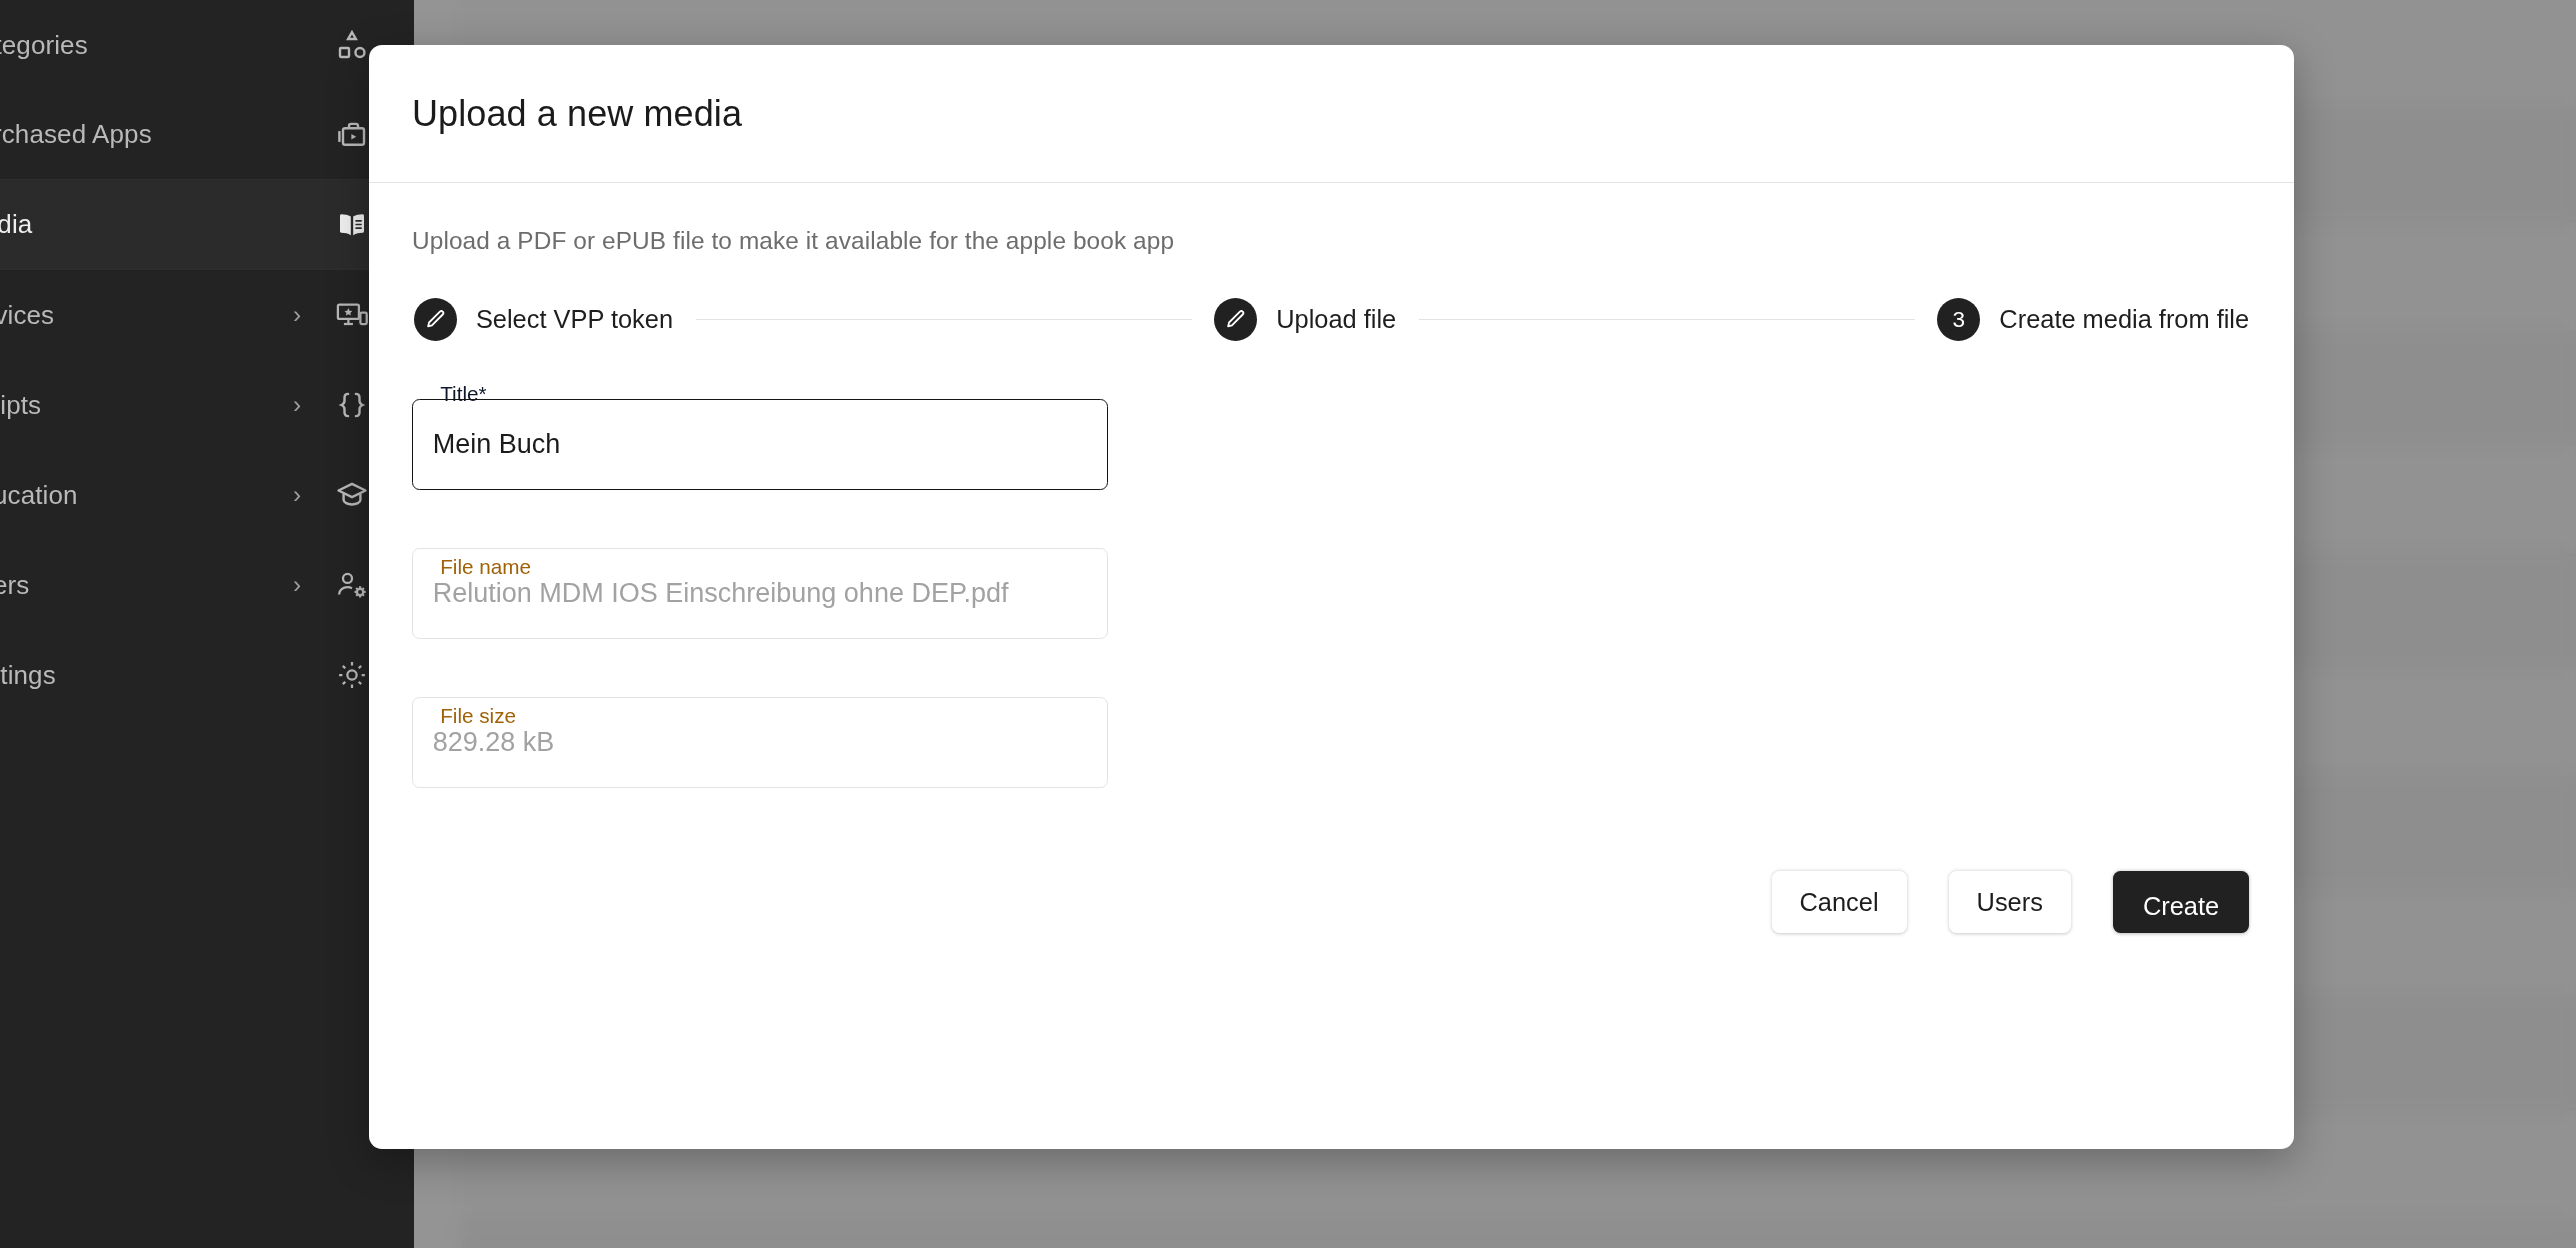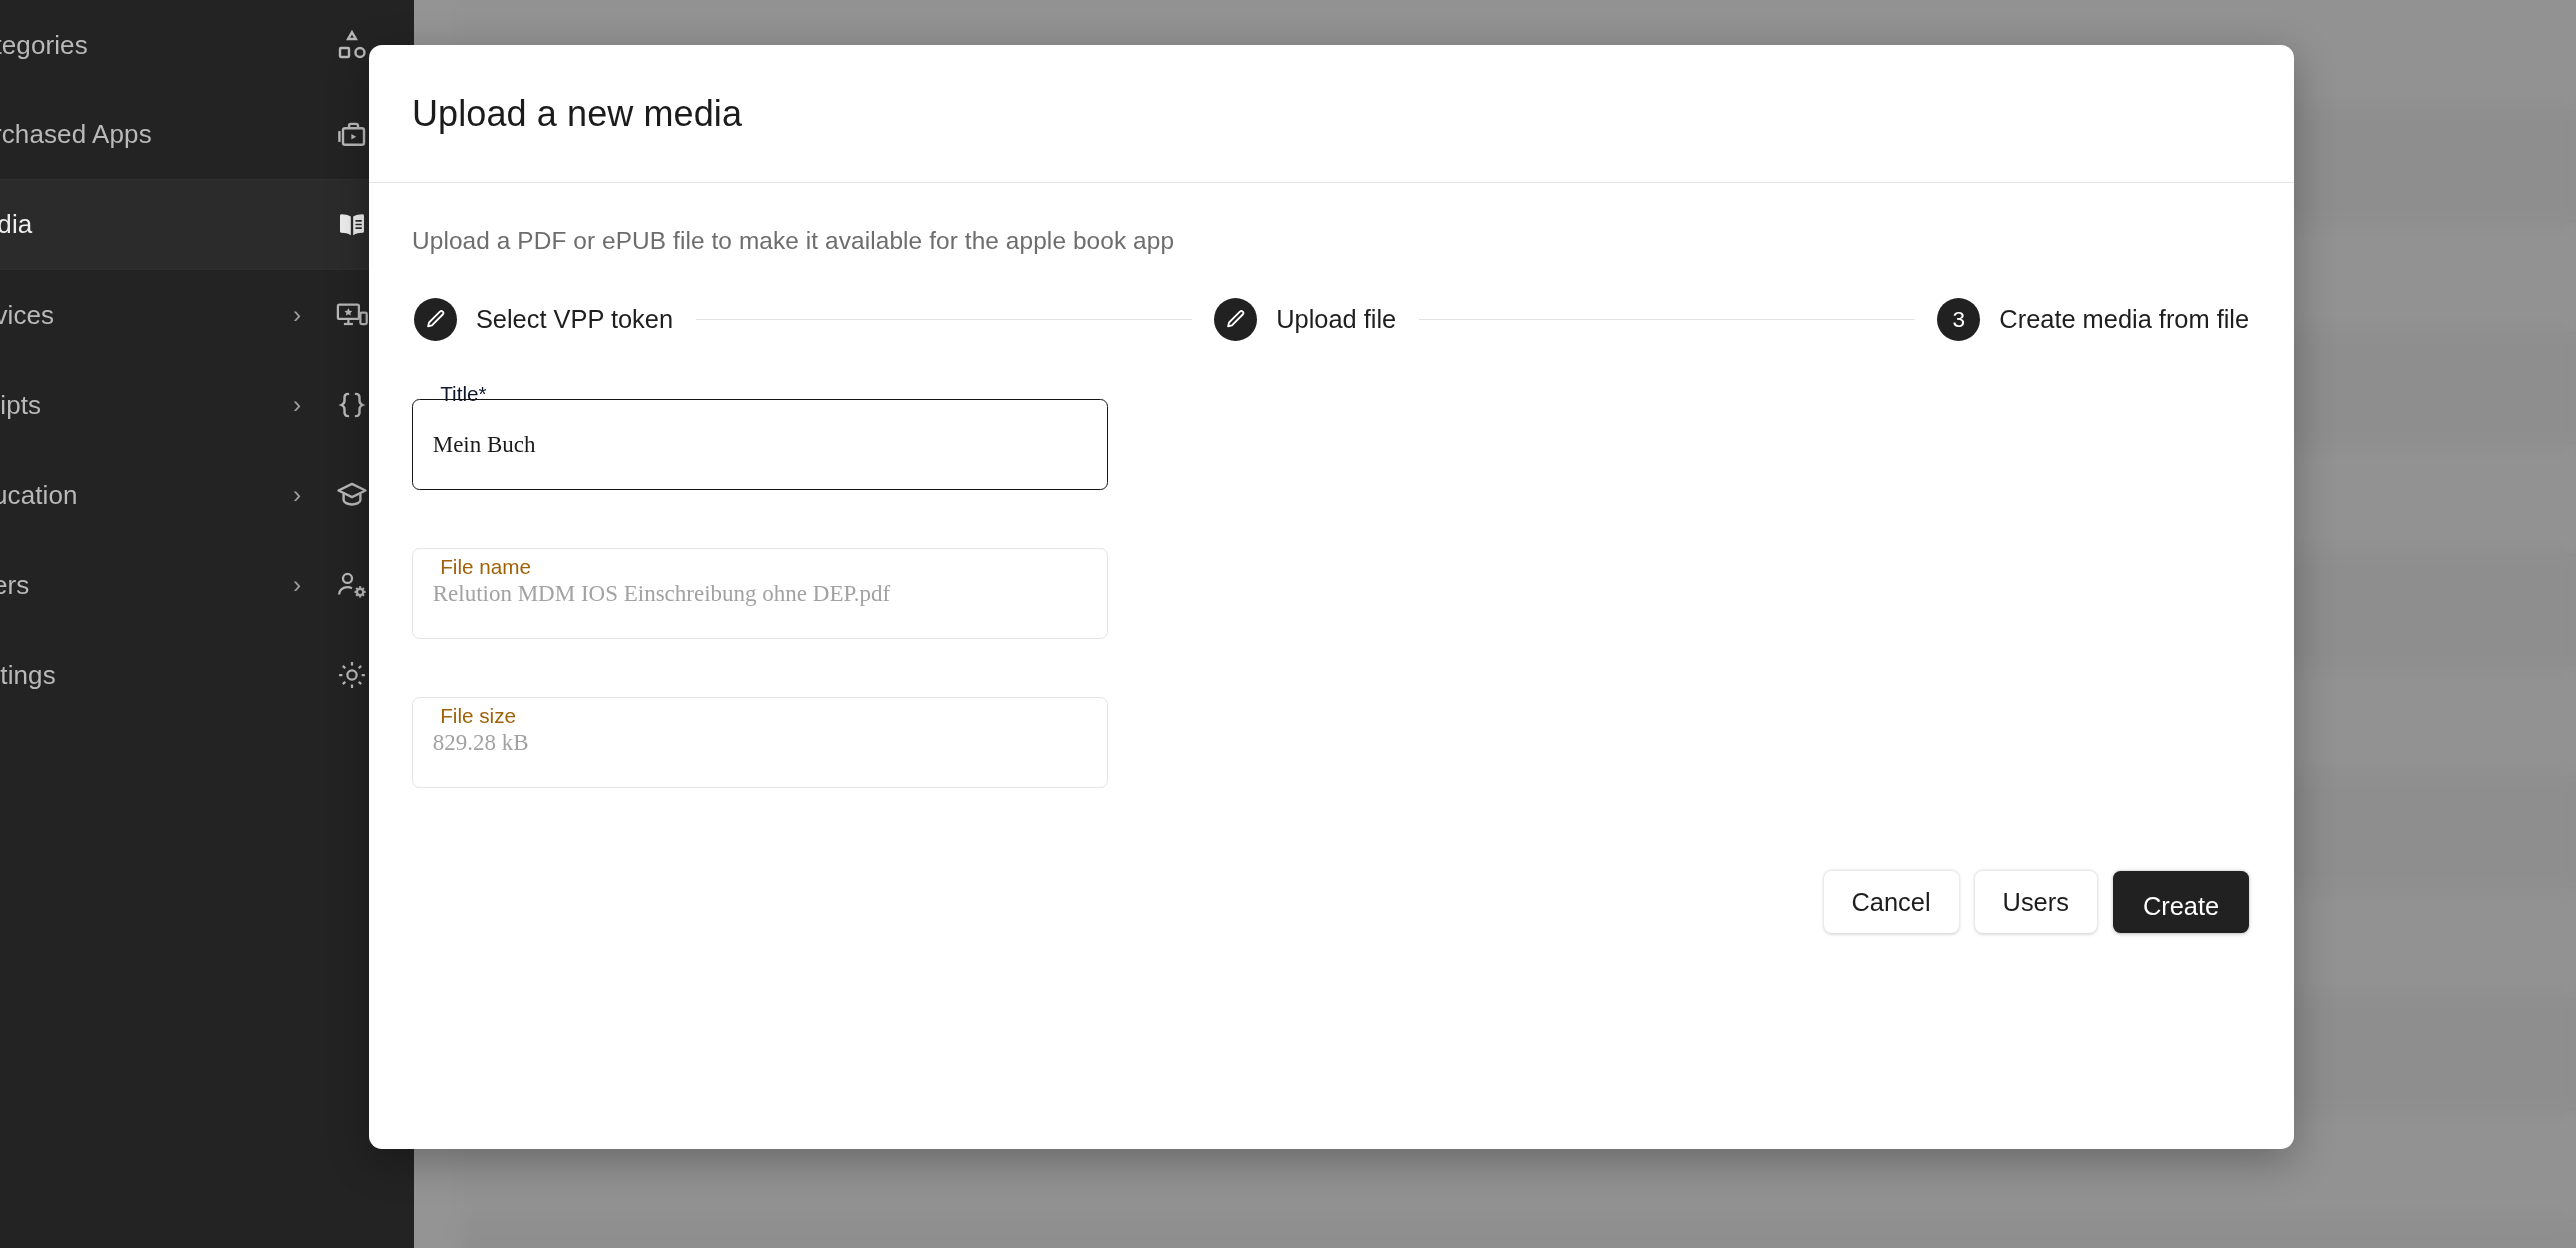--- a/index.html
+++ b/index.html
@@ -252,35 +252,35 @@
   }
   .field.focused .field-label { color: #0f172a; }
 
   .field-input {
     position: absolute;
     inset: 0;
     border: none;
     outline: none;
     background: transparent;
     padding: 0 20.7px;
-    font-family: Liberation Serif, serif;
-    font-size: 23px;
+    font-family: Liberation Sans, sans-serif;
+    font-size: 27px;
     color: #1b1b1b;
     width: 100%;
     height: 100%;
   }
   .field.disabled .field-input { color: #a2a2a2; }
   .field.disabled .field-outline { border-color: #e2e2e2; }
   .field.disabled .field-label  { color: #a16207; margin-top: 24px; }
 
   
   .dialog-actions {
     display: flex;
     justify-content: flex-end;
-    gap: 16px;
+    gap: 42px;
     margin-top: 83px;
     padding-right: 1.9px;
   }
 
   .btn {
     font-family: inherit;
     font-size: 25.4px;
     border-radius: 7.5px;
     border: none;
     cursor: pointer;

